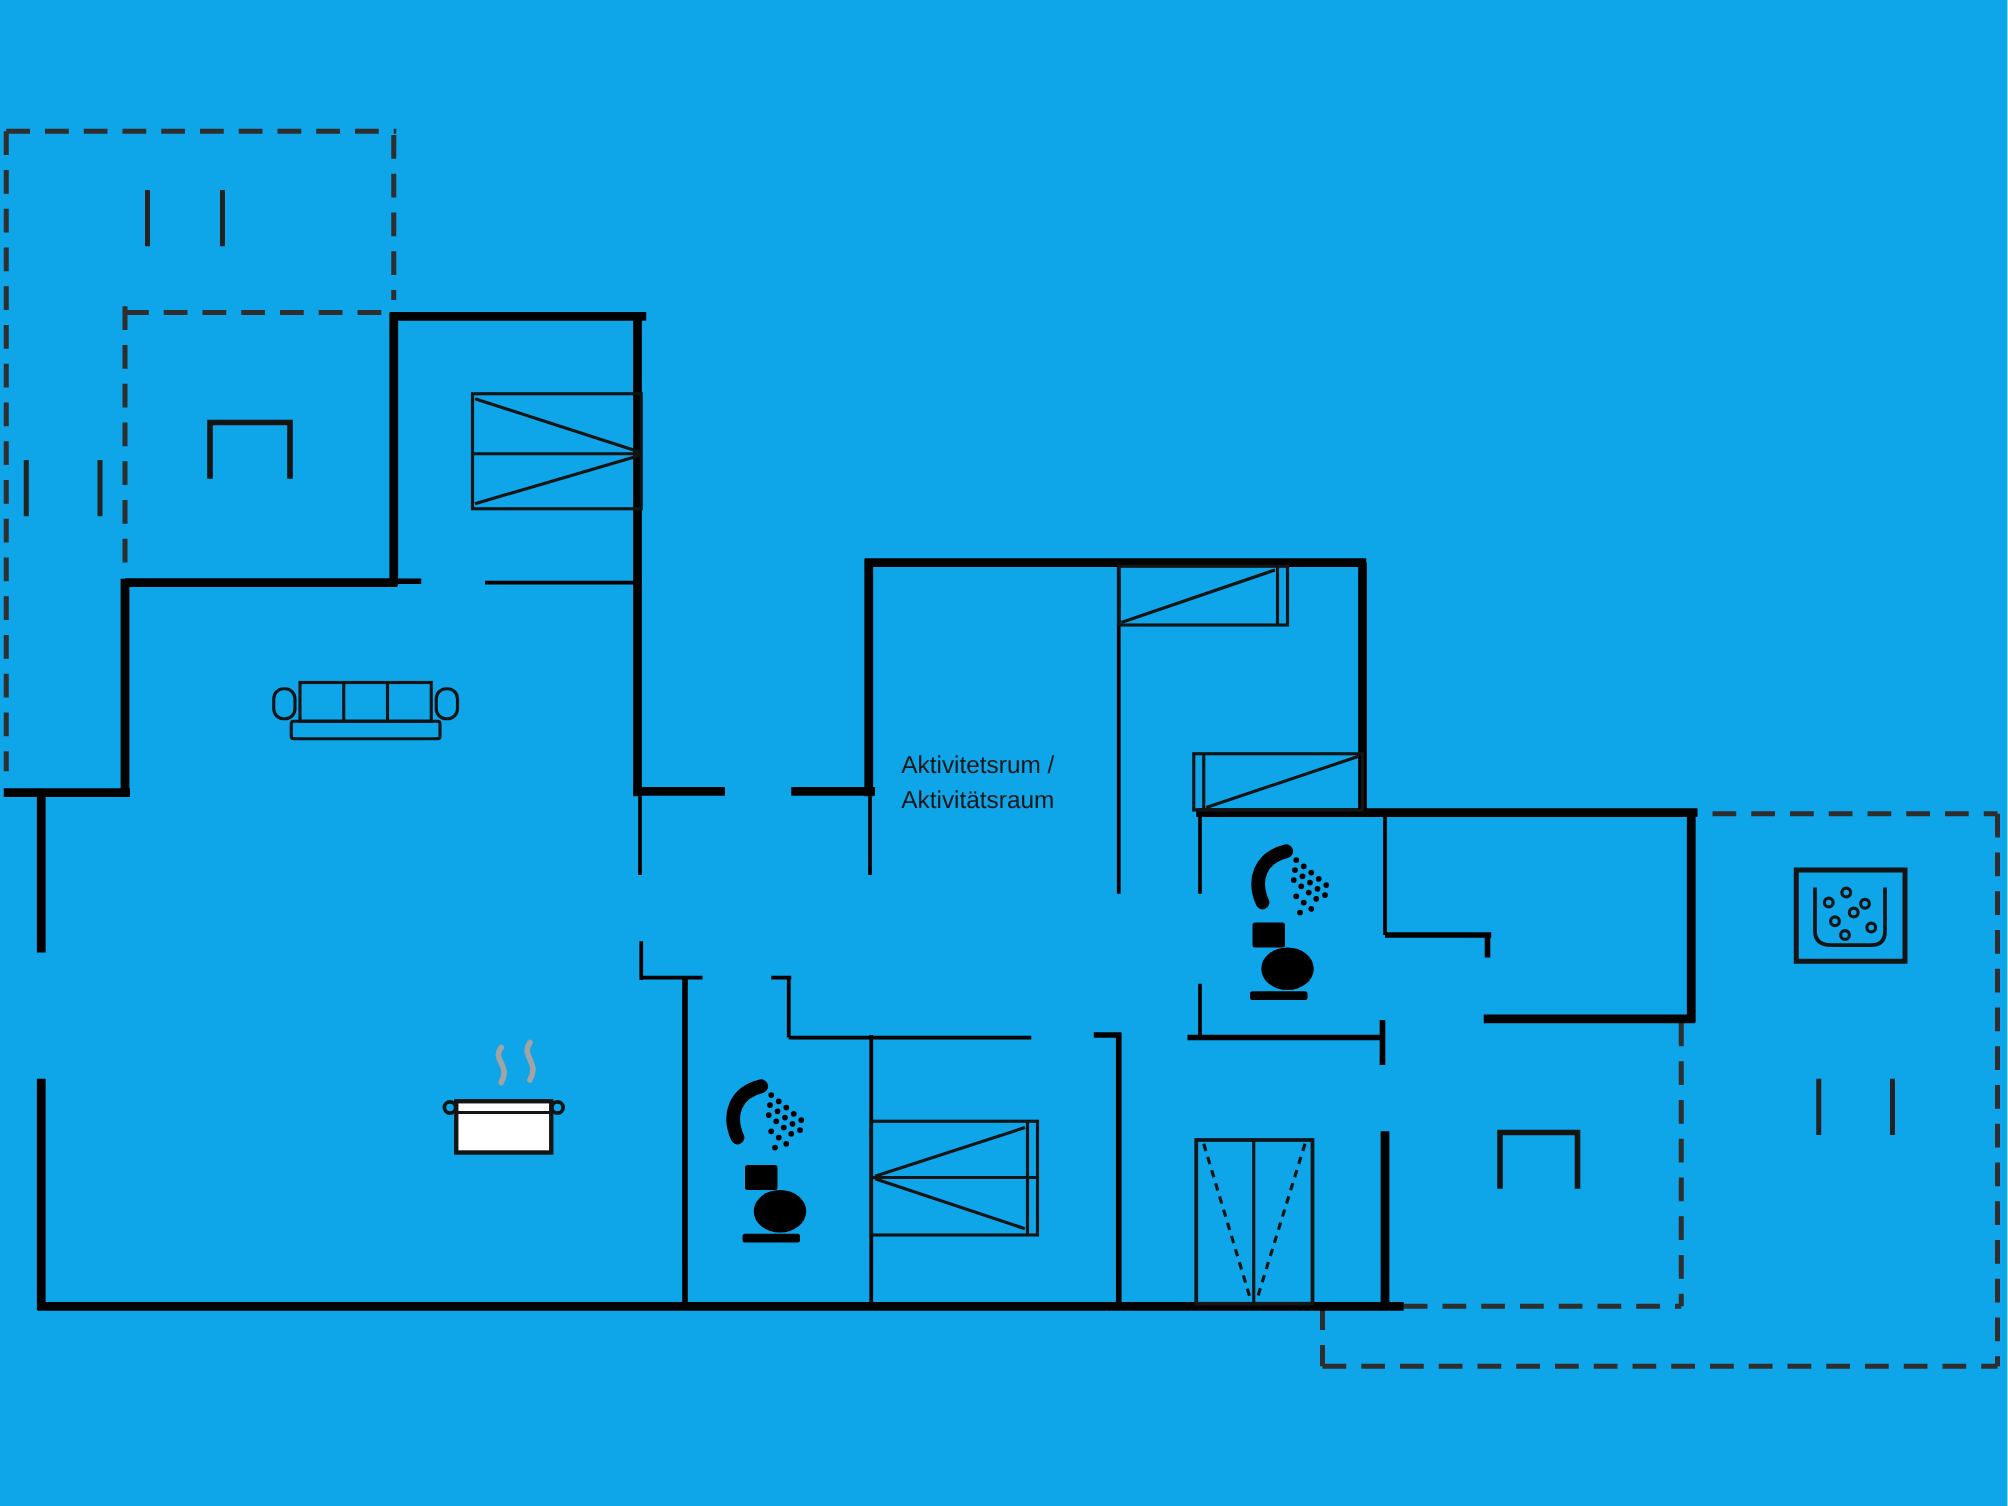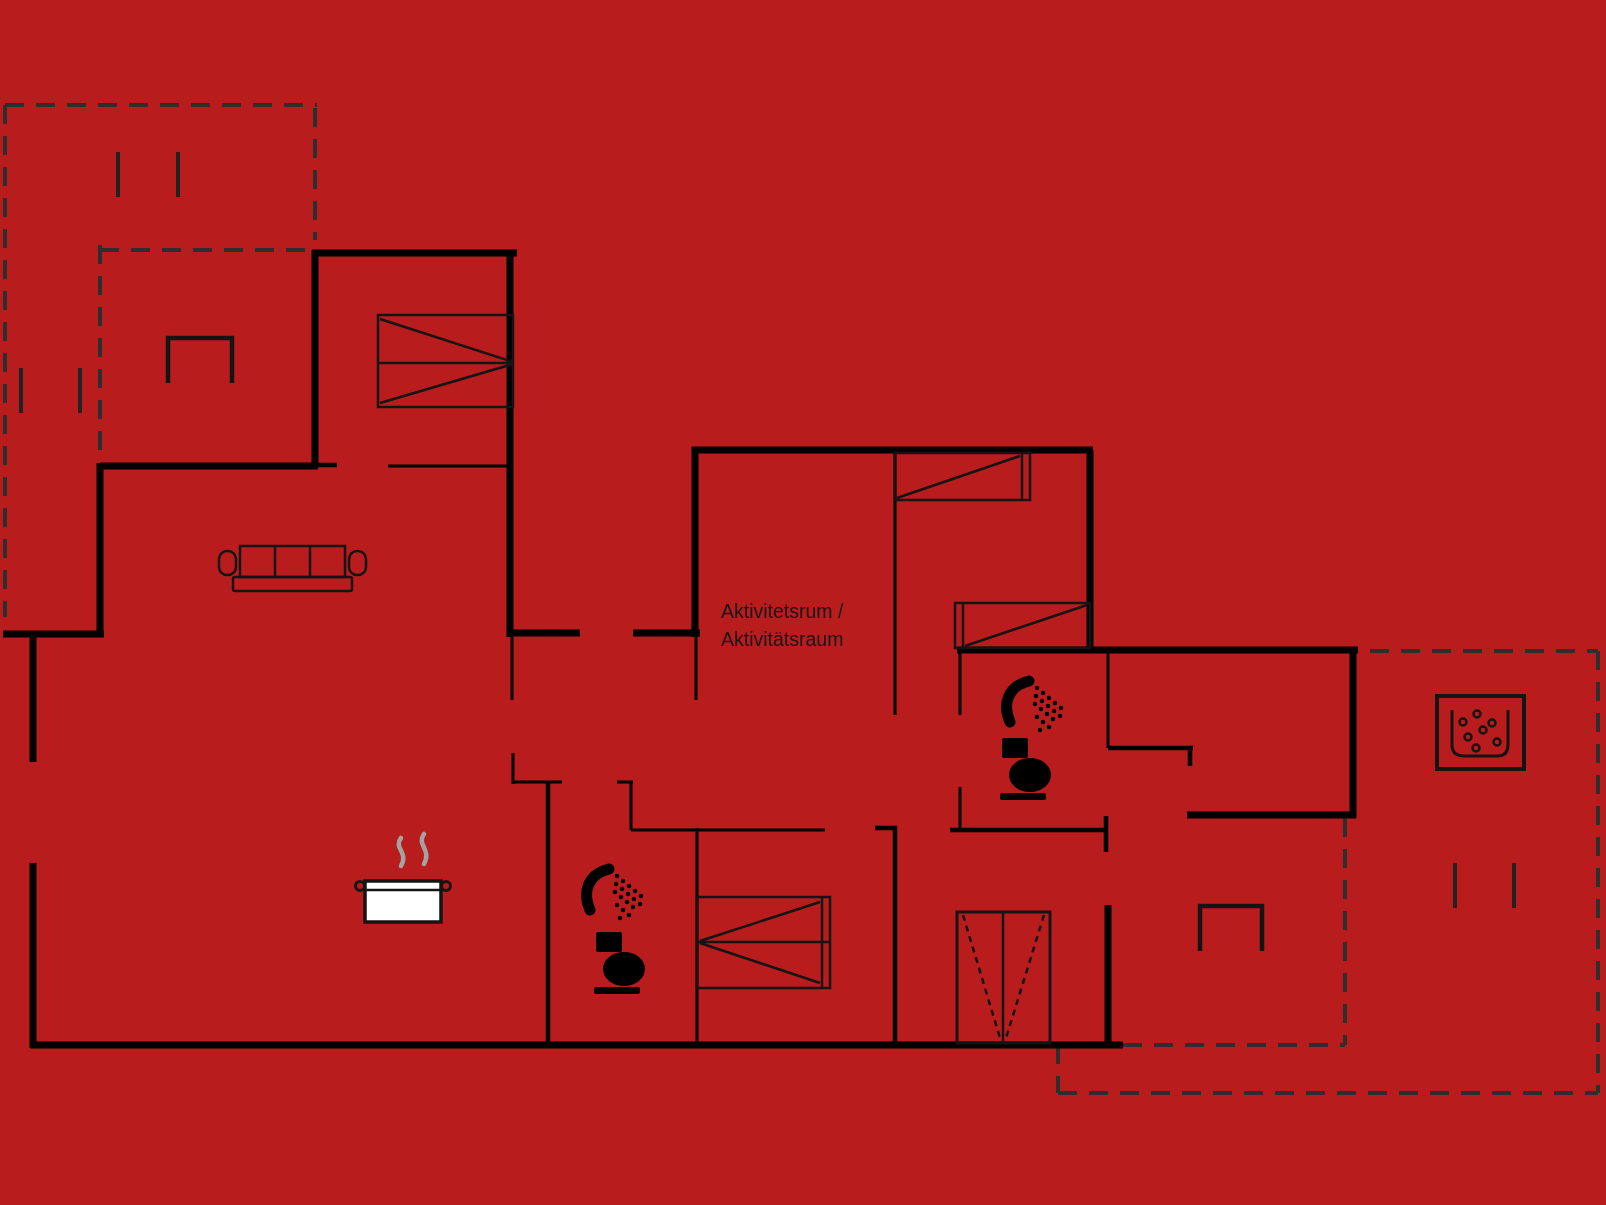--- a/index.html
+++ b/index.html
@@ -5,21 +5,21 @@
   html, body {
     margin: 0;
     padding: 0;
     background: #ffffff;
     font-family: "Liberation Sans", sans-serif;
   }
   #floor-plan-wrap {
     position: relative;
     width: 1606px;
     height: 1205px;
-    background: #b91c1c;
+    background: #0ea5e9;
     overflow: hidden;
   }
   svg { display: block; }
   .room-label {
     font-family: "Liberation Sans", sans-serif;
     font-size: 19.5px;
     fill: #161616;
   }
 </style>
 </head>

